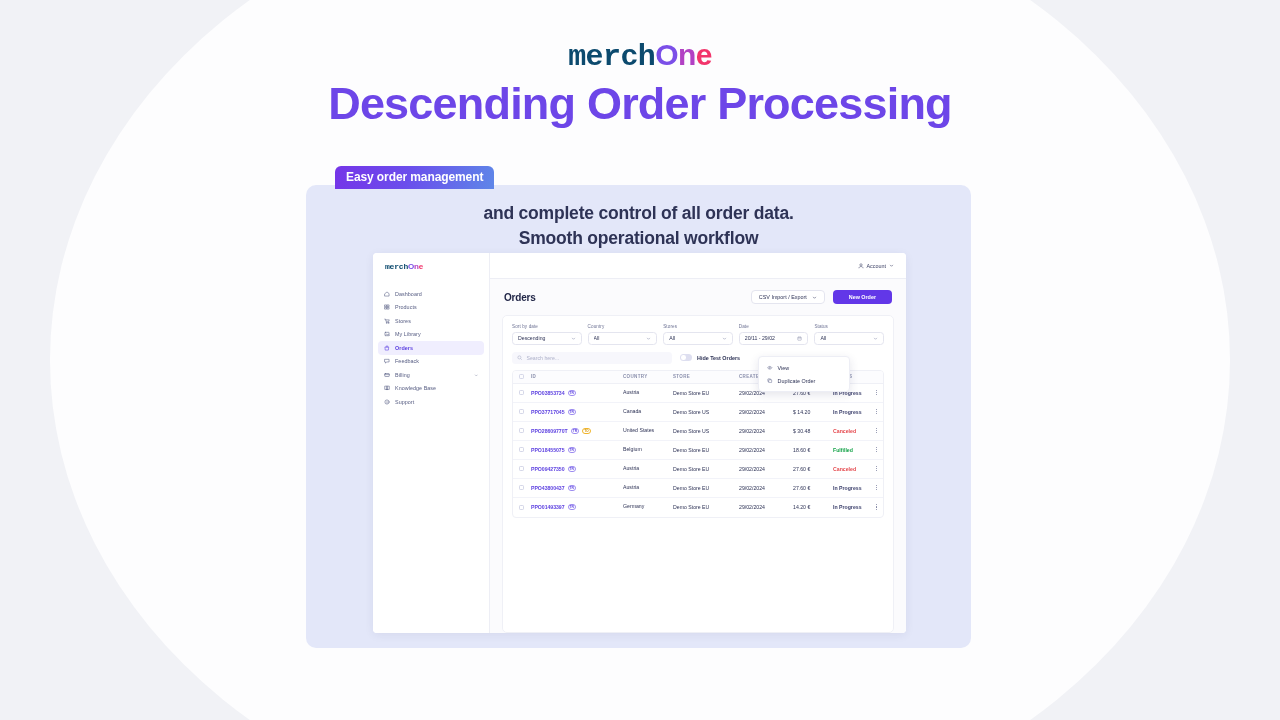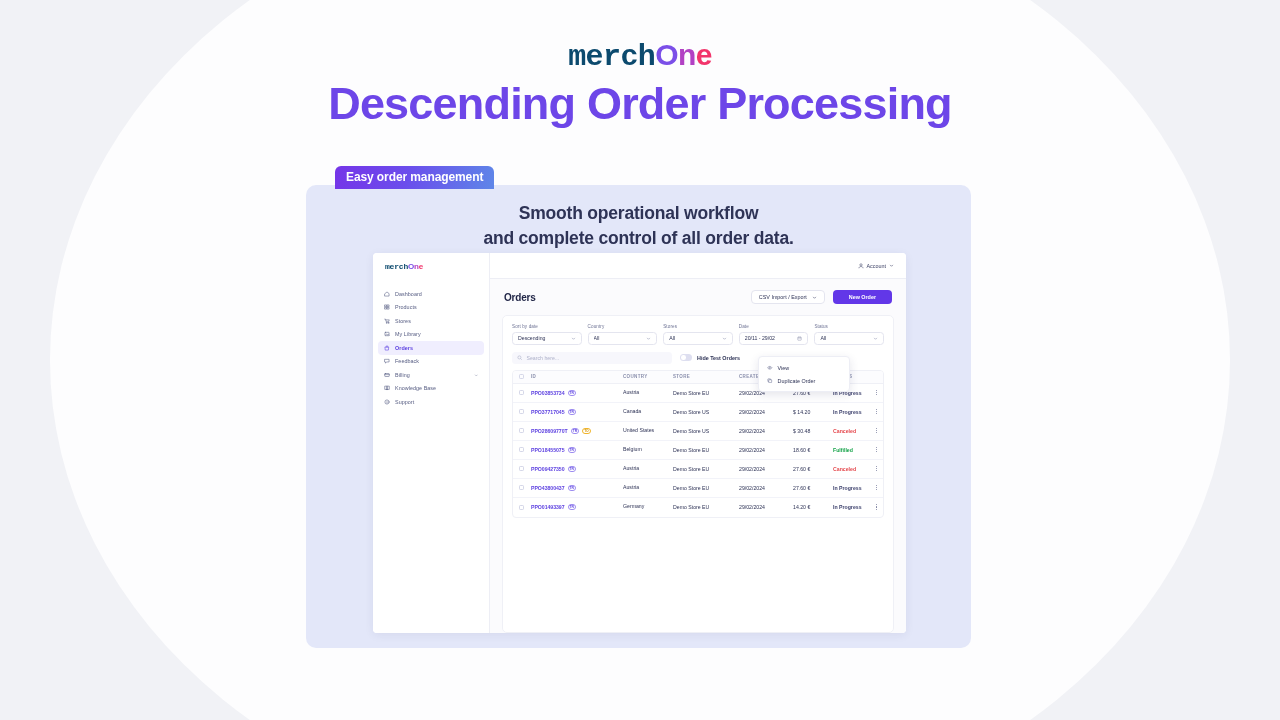--- a/index.html
+++ b/index.html
@@ -310,22 +310,22 @@
     <div class="logo-top">
       <span class="logo-merch">merch</span><span class="logo-o">O</span><span class="logo-n">n</span><span class="logo-e">e</span>
     </div>
 
     <h1 class="headline">Descending Order Processing</h1>
 
     <div class="badge">Easy order management</div>
 
     <div class="outer-card">
       <div class="card-heading">
+        <div>and complete control of all order data.</div>
         <div>Smooth operational workflow</div>
-        <div>and complete control of all order data.</div>
       </div>
 
       <div class="app">
 
         <div class="app-sidebar">
           <div class="app-sidebar-logo">
             <span class="logo-merch">merch</span>
               <span class="logo-o">O</span>
               <span class="logo-n">n</span>
               <span class="logo-e">e</span>

